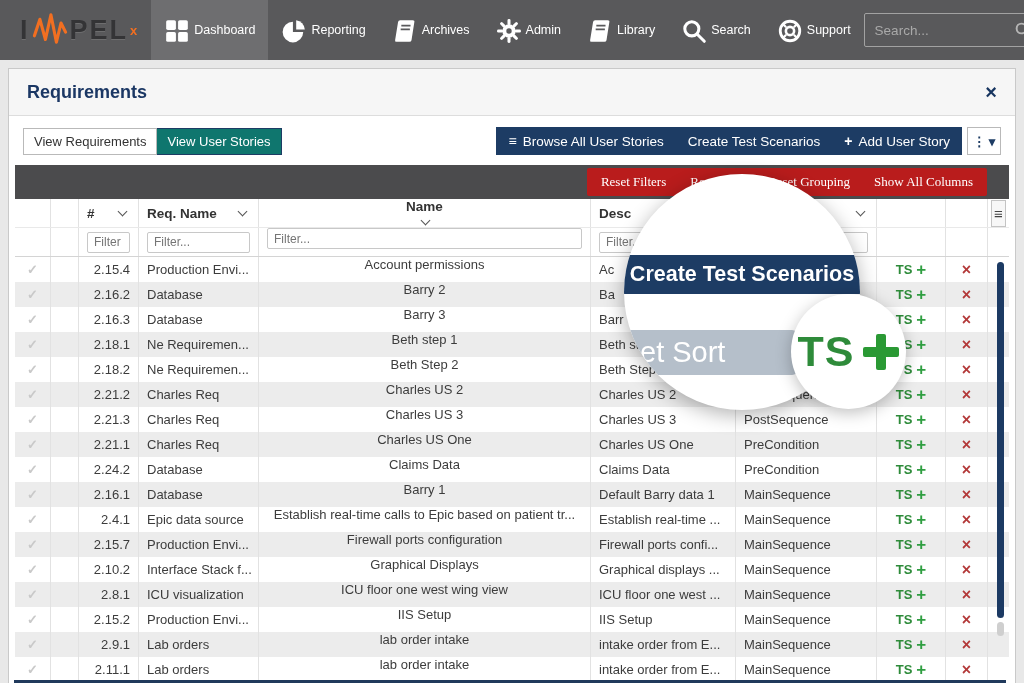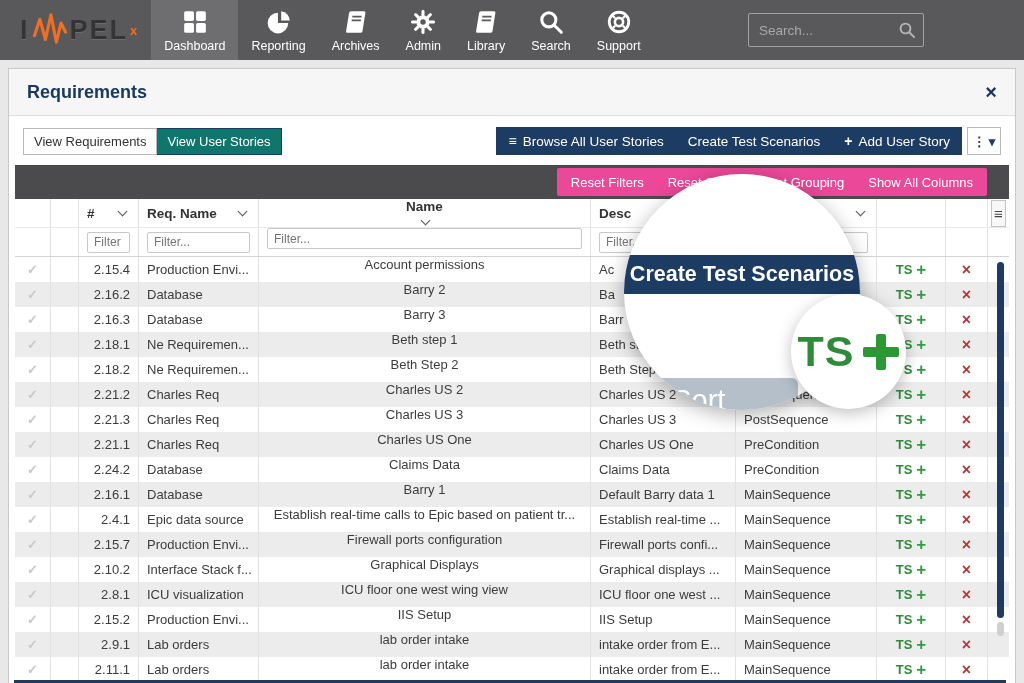--- a/index.html
+++ b/index.html
@@ -7,21 +7,21 @@
               font-family:"Liberation Sans", sans-serif; }
   body { position:relative; }
 
   
   .navbar { height:60px; background:#59595b; display:flex; align-items:stretch; }
   .logo { display:flex; align-items:center; padding:0 14px 0 20px; gap:1px; }
   .logo-txt { font-size:27px; font-weight:bold; letter-spacing:2px; color:#343436;
               text-shadow:0 1px 0 rgba(255,255,255,.12); }
   .logo-sup { color:#f26f21; font-size:13px; font-weight:bold; vertical-align:super; margin-left:1px; }
   .nav-items { display:flex; }
-  .nav-item { display:flex; flex-direction:column; align-items:center; justify-content:center;
+  .nav-item { display:flex; flex-direction:row; align-items:center; justify-content:center;
               gap:4px; padding:0 13px; color:#fff; font-size:12.5px; cursor:pointer; }
   .nav-item.active { background:#6e6e70; }
   .nav-item .nicon { height:27px; display:flex; align-items:flex-end; }
   .search-wrap { margin-left:auto; margin-right:100px; align-self:center; position:relative; }
   .search-input { width:176px; height:34px; background:transparent; border:1.5px solid #a2a2a2;
                   border-radius:2px; color:#ddd; font-size:13.5px; padding:0 32px 0 10px; outline:none; }
   .search-input::placeholder { color:#a9a9a9; }
   .search-icn { position:absolute; right:8px; top:8px; }
 
   
@@ -45,22 +45,22 @@
                  cursor:pointer; white-space:nowrap; }
   .action-item .aicn { font-size:14px; font-weight:bold; }
   .more-btn { margin-left:5px; height:28px; width:34px; border:1px solid #b9b9b9; background:#fff;
               color:#1d3c64; display:flex; align-items:center; justify-content:center; gap:3px;
               font-size:13px; font-weight:bold; cursor:pointer; }
 
   
   .grid { margin:3px 6px 0; position:relative; }
   .grid-topbar { height:34px; background:#4b4b4d; display:flex; justify-content:flex-end;
                  align-items:center; padding-right:22px; }
-  .reset-bar { background:#ec4899; height:28px; display:flex; align-items:center; gap:24px;
-               padding:0 14px; border-radius:2px; }
+  .reset-bar { background:#b91c1c; height:28px; display:flex; align-items:center; gap:24px;
+               padding:0 14px; border-radius:2px;font-family:Liberation Serif, serif; }
   .reset-btn { color:#fff; font-size:13px; cursor:pointer; white-space:nowrap; }
 
   .hrow { display:flex; background:#fff; }
   .grid-head  { height:29px; border-bottom:1px solid #e9e9e9; align-items:center; }
   .grid-filter{ height:29px; border-bottom:1px solid #d4d4d4; align-items:center; }
   .cell { padding:0 8px; border-right:1px solid #e2e2e2; height:100%; display:flex;
           align-items:center; overflow:hidden; white-space:nowrap; }
   .c-check{ width:36px; justify-content:center; } .c-gap{ width:28px; }
   .c-num{ width:60px; justify-content:flex-end; } .c-req{ width:120px; }
   .c-name{ width:332px;flex-direction:column; } .c-desc{ width:145px; } .c-seq{ width:141px; }
@@ -90,21 +90,21 @@
                  background:#cfcfcf; border-radius:4px; z-index:7; }
 
   
   .bubble-big { position:absolute; left:624px; top:174px; width:236px; height:236px; border-radius:50%;
                 background:#fff; box-shadow:0 5px 20px rgba(0,0,0,.30); overflow:hidden; z-index:50; }
   .bubble-btn { position:absolute; left:-6px; right:-6px; top:81px; height:39px; background:#1d3c64;
                 border-radius:4px; color:#fff; font-size:21.5px; font-weight:bold;
                 display:flex; align-items:center; justify-content:center; }
   .bubble-bar { position:absolute; top:156px; height:45px; background:#b5bfca; border-radius:6px;
                 color:#fff; font-size:29px; display:flex; align-items:center; }
-  .bubble-bar1 { left:-14px; width:188px; padding-left:30px;margin-top:48px; }
+  .bubble-bar1 { left:-14px; width:188px; padding-left:30px; }
   .bubble-bar2 { left:180px; width:140px; padding-left:10px; }
   .bubble-small { position:absolute; left:791px; top:294px; width:115px; height:115px; border-radius:50%;
                   background:#fff; box-shadow:0 4px 16px rgba(0,0,0,.25); z-index:51;
                   display:flex; align-items:center; justify-content:center; gap:9px; }
   .big-ts { color:#2e8b3a; font-size:43px; font-weight:bold; letter-spacing:1px; }
   .big-cross { position:relative; width:36px; height:36px; }
   .big-cross::before { content:""; position:absolute; left:13px; top:0; width:10px; height:36px;
                        background:#2a9934; border-radius:2px; }
   .big-cross::after  { content:""; position:absolute; top:13px; left:0; height:10px; width:36px;
                        background:#2a9934; border-radius:2px; }

